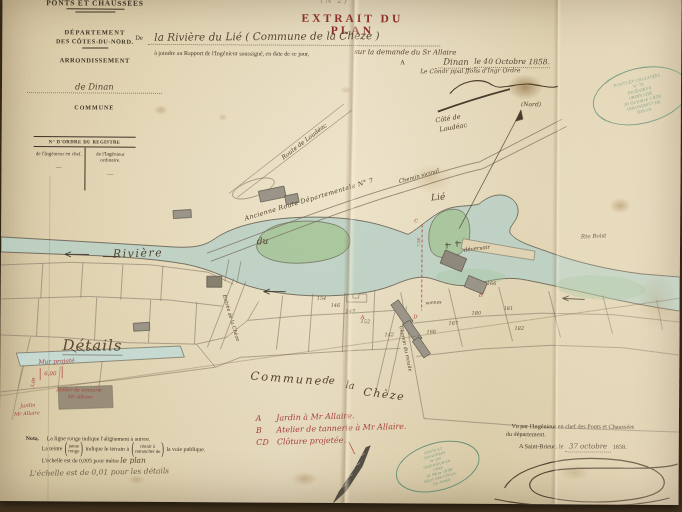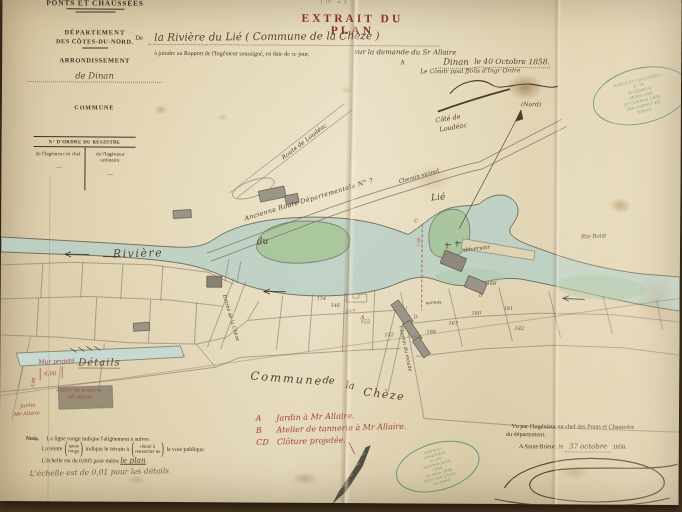--- a/index.html
+++ b/index.html
@@ -166,21 +166,21 @@
   </svg>
 
   <div class="abs printed" style="left:25px;top:2px;width:135px;text-align:center;">
     <div style="font-size:7.5px;font-weight:bold;letter-spacing:.8px;">PONTS ET CHAUSSÉES</div>
     <div class="lh-rule" style="width:58px;margin:1px auto 0;"></div>
     <div class="lh-rule" style="width:40px;margin:1.5px auto 0;"></div>
     <div style="font-size:6.5px;font-weight:bold;letter-spacing:1px;margin-top:16px;">DÉPARTEMENT</div>
     <div style="font-size:6.3px;font-weight:bold;letter-spacing:.5px;margin-top:2px;">DES CÔTES-DU-NORD.</div>
     <div class="lh-rule" style="width:26px;margin:3px auto 0;"></div>
     <div style="font-size:6.5px;font-weight:bold;letter-spacing:.6px;margin-top:8px;">ARRONDISSEMENT</div>
-    <div class="hw dotted" style="font-size:8.5px;margin-top:7px;padding-bottom:1px;">de Dinan</div>
+    <div class="hw dotted" style="font-size:8.5px;margin-top:18px;padding-bottom:1px;">de Dinan</div>
   </div>
   <div class="abs printed" style="left:30px;top:108px;width:125px;text-align:center;">
     <div style="font-size:6px;font-weight:bold;letter-spacing:1px;">COMMUNE</div>
   </div>
   <div class="abs printed" style="left:32px;top:140px;width:102px;border-top:1.6px solid #3e3426;">
     <div style="font-size:4.8px;font-weight:bold;letter-spacing:.4px;text-align:center;padding:2px 0;border-bottom:1px solid #3e3426;">N° D'ORDRE DU REGISTRE</div>
     <div style="display:flex;">
       <div style="width:50%;border-right:1px solid #3e3426;text-align:center;padding:3px 1px 14px;">
         <div style="font-size:5.2px;">de l'Ingénieur en chef.</div>
         <div style="font-size:6px;margin-top:8px;">—</div>
@@ -216,21 +216,21 @@
   <div class="stamp" style="left:395px;top:444px;width:84px;height:46px;transform:rotate(-16deg);opacity:.75;">
     <div class="stxt" style="transform:scale(.46);width:170px;">
       <div>PONTS ET CHAUSSÉES</div>
       <div>N° 208</div>
       <div>INGÉNIEUR EN CHEF</div>
       <div class="hw" style="color:#47806a;">31 8bre 1858</div>
       <div>DÉPT DES CÔTES-DU-NORD</div>
     </div>
   </div>
 
-  <div class="abs hw" style="left:62px;top:360px;font-size:10px;letter-spacing:1px;border-bottom:1px solid rgba(88,71,53,.5);margin-left:16px;">Détails</div>
+  <div class="abs hw" style="left:62px;top:340px;font-size:15px;letter-spacing:1px;border-bottom:1px solid rgba(88,71,53,.5);">Détails</div>
   <div class="abs hw red" style="left:38px;top:361px;font-size:6px;transform:rotate(-3deg);">Mur projeté</div>
   <div class="abs hw red" style="left:44px;top:374px;font-size:5.5px;">6,00</div>
   <div class="abs hw red" style="left:28px;top:384px;font-size:4.5px;transform:rotate(-80deg);">3,00</div>
   <div class="abs hw red" style="left:56px;top:391px;font-size:4.8px;">Atelier de tannerie</div>
   <div class="abs hw red" style="left:68px;top:398px;font-size:4.8px;">Mr Allaire</div>
   <div class="abs hw red" style="left:20px;top:406px;font-size:5px;transform:rotate(-4deg);">Jardin</div>
   <div class="abs hw red" style="left:14px;top:414px;font-size:5px;transform:rotate(-4deg);">Mr Allaire</div>
 
   <div class="abs printed" style="left:26px;top:439px;width:225px;font-size:5.8px;">
     <div class="nrow">
@@ -239,21 +239,21 @@
     </div>
     <div class="nrow" style="margin-left:16px;">
       <span>La teinte</span>
       <span class="brace">(</span><span class="stack"><span style="display:block;">jaune</span><span style="display:block;">rouge</span></span><span class="brace">)</span>
       <span>indique le terrain à</span>
       <span class="brace">(</span><span class="stack"><span style="display:block;">réunir à</span><span style="display:block;">retrancher de</span></span><span class="brace">)</span>
       <span>la voie publique.</span>
     </div>
     <div class="nrow" style="margin-left:16px;">
       <span>L'échelle est de 0,005 pour mètre</span>
-      <span class="hw" style="font-size:7.5px;text-decoration:underline;">le plan</span>
+      <span class="hw" style="font-size:7.5px;">le plan</span>
     </div>
     <div class="hw" style="font-size:7.5px;margin-left:4px;opacity:.8;transform:rotate(-1.5deg);">L'échelle est de 0,01 pour les détails</div>
   </div>
 
   <div class="abs hw red" style="left:256px;top:414px;font-size:8px;transform:rotate(-2deg);">
     <div style="white-space:nowrap;margin-bottom:3px;">
       <span style="display:inline-block;width:18px;">A</span>
       <span>Jardin à Mr Allaire.</span>
     </div>
     <div style="white-space:nowrap;margin-bottom:3px;">

